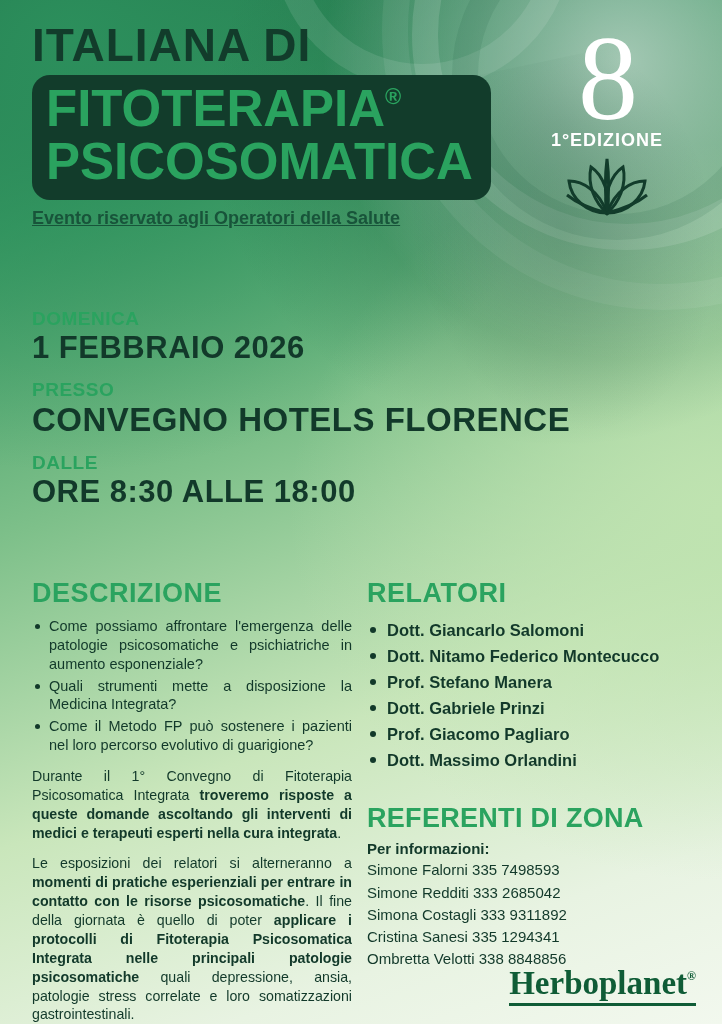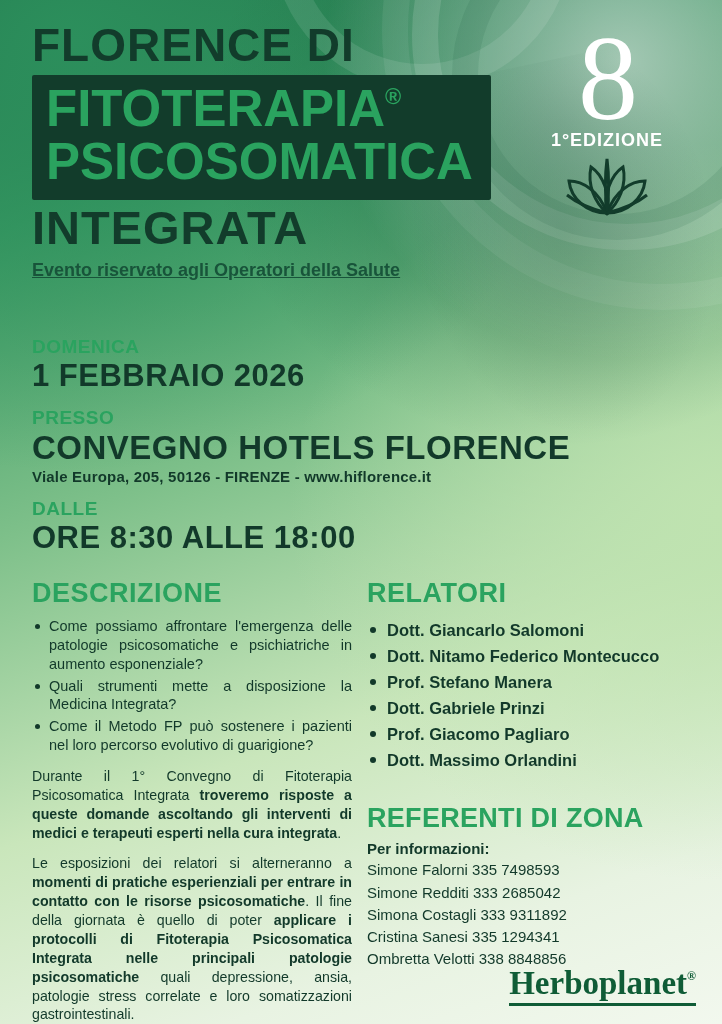--- a/index.html
+++ b/index.html
@@ -77,21 +77,21 @@
     font-size: 46px;
     font-weight: 800;
     letter-spacing: 1px;
     color: #123c2b;
     line-height: 1.02;
     font-stretch: condensed;
   }
   .boxed {
     margin-top: 6px;
     background: #123c2b;
-    border-radius: 2px;
+    border-radius: 18px;
     padding: 8px 18px 12px 14px;
     display: inline-block;
   }
   .t-line2 {
     font-size: 51px;
     font-weight: 800;
     color: #2aa35f;
     line-height: 1.02;
     letter-spacing: 0px;
     white-space: nowrap;
@@ -119,21 +119,21 @@
   }
   .subtitle {
     margin-top: 8px;
     font-size: 18px;
     font-weight: 600;
     color: #18543a;
     text-decoration: underline;
   }
 
   
-  .details { position: absolute; left: 32px; top: 336px; }
+  .details { position: absolute; left: 32px; top: 308px; }
   .lbl {
     font-size: 19px;
     font-weight: 600;
     color: #2aa35f;
     letter-spacing: 0.5px;
   }
   .val {
     font-size: 31px;
     font-weight: 700;
     color: #12392a;
@@ -280,36 +280,34 @@
           <path d="M60 58 C72 48 80 30 76 12 C64 20 56 40 60 58 Z"></path>
           <path d="M60 58 C58 40 58 20 60 4 C62 20 62 40 60 58 Z"></path>
           <path d="M60 58 C44 54 30 48 20 40"></path>
           <path d="M60 58 C76 54 90 48 100 40"></path>
         </g>
       </svg>
     </div>
   </div>
 
   <div class="title-wrap">
-    <div class="t-line1">FLORENCE DI</div>
+    <div class="t-line1">ITALIANA DI</div>
     <div class="boxed">
       <div class="t-line2"><span>FITOTERAPIA</span><sup>®</sup></div>
       <div class="t-line3">PSICOSOMATICA</div>
     </div>
-    <div class="t-line4">INTEGRATA</div>
     <div class="subtitle">Evento riservato agli Operatori della Salute</div>
   </div>
 
   <div class="details">
     <div class="lbl">DOMENICA</div>
     <div class="val">1 FEBBRAIO 2026</div>
     <div class="gap"></div>
     <div class="lbl">PRESSO</div>
     <div class="val big">CONVEGNO HOTELS FLORENCE</div>
-    <div class="addr">Viale Europa, 205, 50126 - FIRENZE - www.hiflorence.it</div>
     <div class="gap"></div>
     <div class="lbl">DALLE</div>
     <div class="val">ORE 8:30 ALLE 18:00</div>
   </div>
 
   <div class="cols">
 
     <div class="col-left">
       <div class="sec-title">DESCRIZIONE</div>
       <ul class="bullets" id="desc-bullets">

